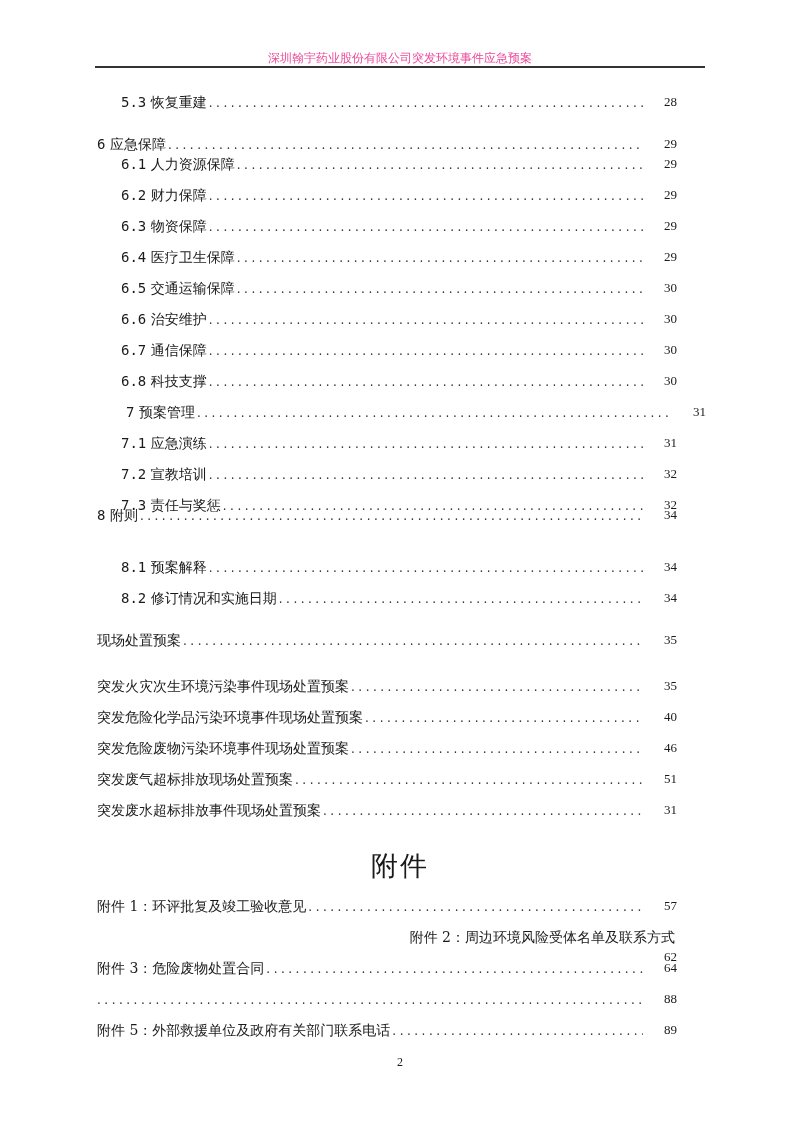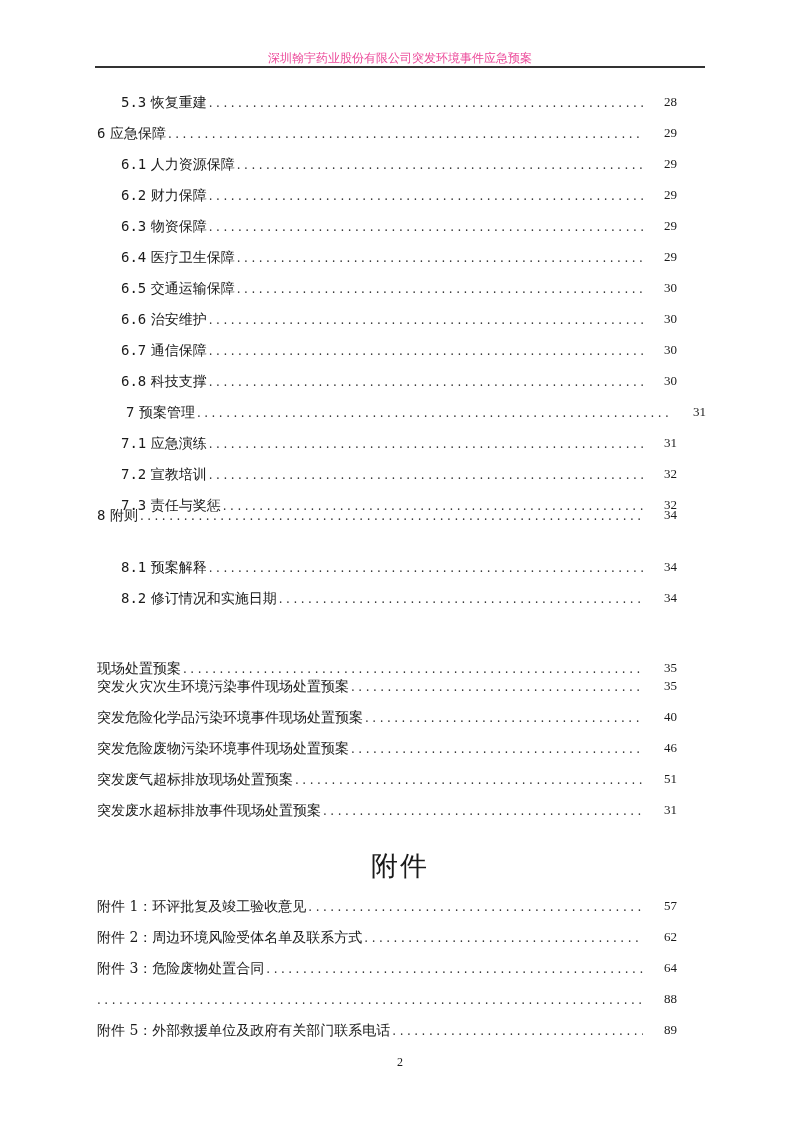--- a/index.html
+++ b/index.html
@@ -51,21 +51,21 @@
 <div class="header">深圳翰宇药业股份有限公司突发环境事件应急预案</div>
 <div class="header-rule"></div>
 
 <div class="toc" style="top:0;">
 
   <div class="row indent1" style="top:92px;">
     <span class="label"><span class="num">5.3</span> <span>恢复重建</span></span>
     <span class="dots">....................................................................................................................................</span>
     <span class="page">28</span>
   </div>
-  <div class="row" style="top:123px;justify-content:space-between;">
+  <div class="row" style="top:134px;justify-content:space-between;">
     <span class="label"><span class="num">6</span> <span>应急保障</span></span>
     <span class="dots">....................................................................................................................................</span>
     <span class="page">29</span>
   </div>
   <div class="row indent1" style="top:154px;">
     <span class="label"><span class="num">6.1</span> <span>人力资源保障</span></span>
     <span class="dots">....................................................................................................................................</span>
     <span class="page">29</span>
   </div>
   <div class="row indent1" style="top:185px;">
@@ -132,21 +132,21 @@
     <span class="label"><span class="num">8.1</span> <span>预案解释</span></span>
     <span class="dots">....................................................................................................................................</span>
     <span class="page">34</span>
   </div>
   <div class="row indent1" style="top:588px;">
     <span class="label"><span class="num">8.2</span> <span>修订情况和实施日期</span></span>
     <span class="dots">....................................................................................................................................</span>
     <span class="page">34</span>
   </div>
 
-  <div class="row" style="top:658px;">
+  <div class="row" style="top:630px;">
     <span class="label">现场处置预案</span>
     <span class="dots">....................................................................................................................................</span>
     <span class="page">35</span>
   </div>
   <div class="row" style="top:676px;">
     <span class="label">突发火灾次生环境污染事件现场处置预案</span>
     <span class="dots">....................................................................................................................................</span>
     <span class="page">35</span>
   </div>
   <div class="row" style="top:707px;">
@@ -168,21 +168,21 @@
     <span class="label">突发废水超标排放事件现场处置预案</span>
     <span class="dots">....................................................................................................................................</span>
     <span class="page">31</span>
   </div>
 
   <div class="row" style="top:896px;">
     <span class="label">附件 1：环评批复及竣工验收意见</span>
     <span class="dots">....................................................................................................................................</span>
     <span class="page">57</span>
   </div>
-  <div class="row" style="top:927px;">
+  <div class="row" style="top:927px;flex-direction:column;">
     <span class="label">附件 2：周边环境风险受体名单及联系方式</span>
     <span class="dots">....................................................................................................................................</span>
     <span class="page">62</span>
   </div>
   <div class="row" style="top:958px;">
     <span class="label">附件 3：危险废物处置合同</span>
     <span class="dots">....................................................................................................................................</span>
     <span class="page">64</span>
   </div>
   <div class="row" style="top:989px;">

